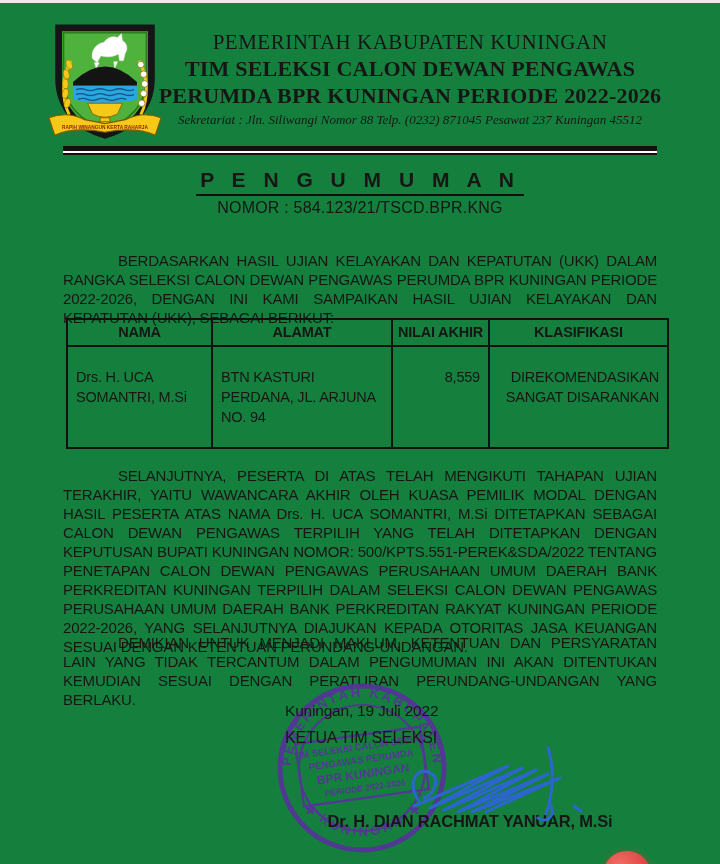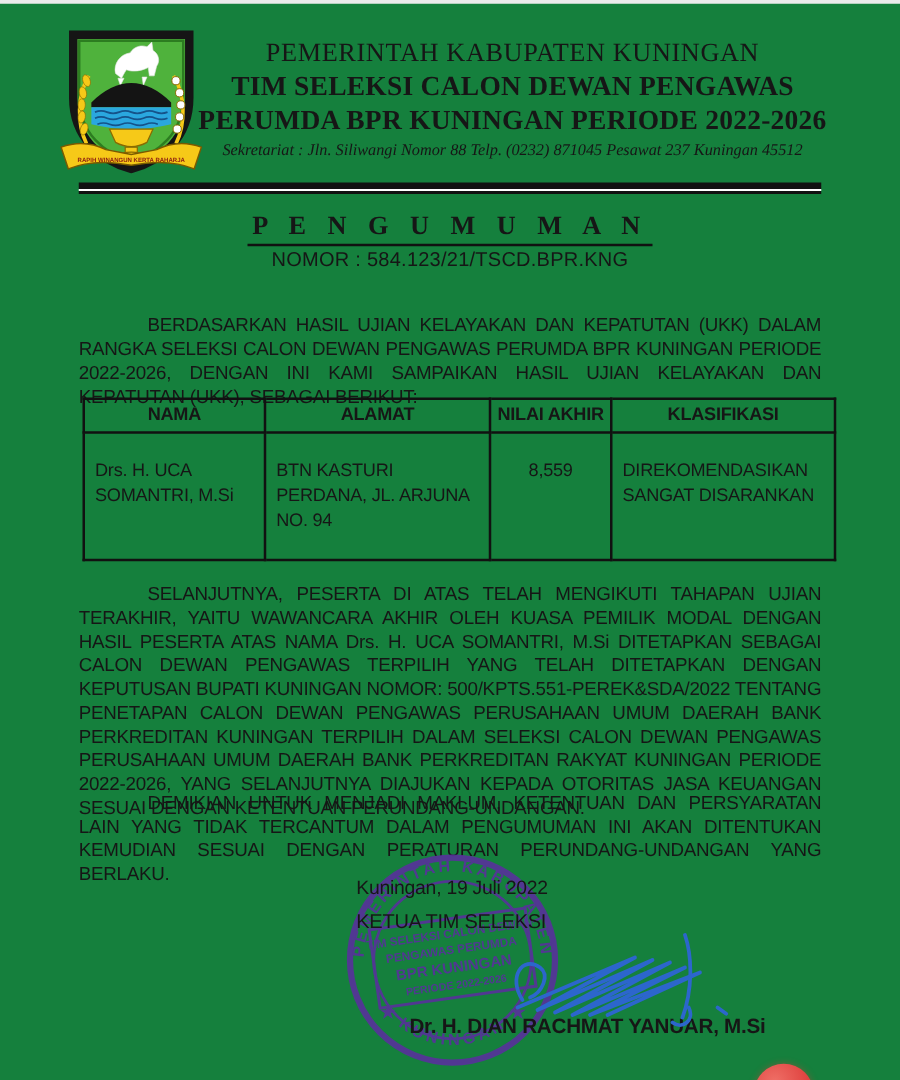--- a/index.html
+++ b/index.html
@@ -17,38 +17,38 @@
   .head-line1{font-size:21px;letter-spacing:.5px;line-height:25px;}
   .head-line2,.head-line3{font-size:22px;font-weight:bold;line-height:27px;letter-spacing:.2px;}
   .head-secretariat{font-size:13px;line-height:18px;margin-top:2px;font-style:italic;}
 
   .rule{position:absolute;left:63px;top:146px;width:594px;height:10px;
     background:linear-gradient(#111 0 5px,#fff 5px 7px,#111 7px 9px,transparent 9px);}
 
   
   .title-block{position:absolute;left:0;top:168px;width:720px;text-align:center;}
   .doc-title{display:inline-block;font-size:21px;font-weight:bold;letter-spacing:6px;
-    border-bottom:2.5px solid #111;padding:0 4px 2px 4px;font-family:Liberation Serif, serif;}
+    border-bottom:2.5px solid #111;padding:0 4px 2px 4px;}
   .doc-number{font-size:16px;margin-top:3px;letter-spacing:.2px;}
 
   
   .para{position:absolute;left:63px;width:594px;font-size:15px;line-height:19px;
     text-align:justify;text-indent:55px;letter-spacing:-0.2px;}
   .p1{top:236px;}
   .p2{top:428px;margin-top:38px;}
   .p3{top:618px;}
 
   
   table.result{position:absolute;left:66px;top:318px;width:601px;border-collapse:collapse;
     table-layout:fixed;font-size:14.5px;letter-spacing:-0.2px;}
   table.result th,table.result td{border:2px solid #111;vertical-align:top;}
   table.result th{font-weight:bold;padding:4px 2px;line-height:17px;}
   table.result td{padding:20px 8px;line-height:20px;}
-  td.c-nilai{text-align:center;}
-  td.c-klas{text-align:left;padding-left:4px;padding-right:4px;}
+  td.c-nilai{text-align:right;}
+  td.c-klas{text-align:right;padding-left:4px;padding-right:4px;}
 
   
   .sign-col{position:absolute;left:285px;top:702px;width:370px;text-align:left;z-index:3;}
   .place-date{font-size:15.5px;letter-spacing:-0.2px;}
   .sign-role{font-size:16px;margin-top:9px;letter-spacing:-0.2px;}
   .sign-name{position:absolute;left:285px;top:812px;width:370px;text-align:center;
     font-size:16.5px;font-weight:bold;letter-spacing:-0.2px;z-index:4;}
   .stamp{position:absolute;left:272px;top:678px;width:180px;height:180px;z-index:2;opacity:.88;}
   .signature{position:absolute;left:388px;top:738px;width:210px;height:92px;z-index:5;}
   .red-dot{position:absolute;left:603px;top:851px;width:48px;height:48px;border-radius:50%;

